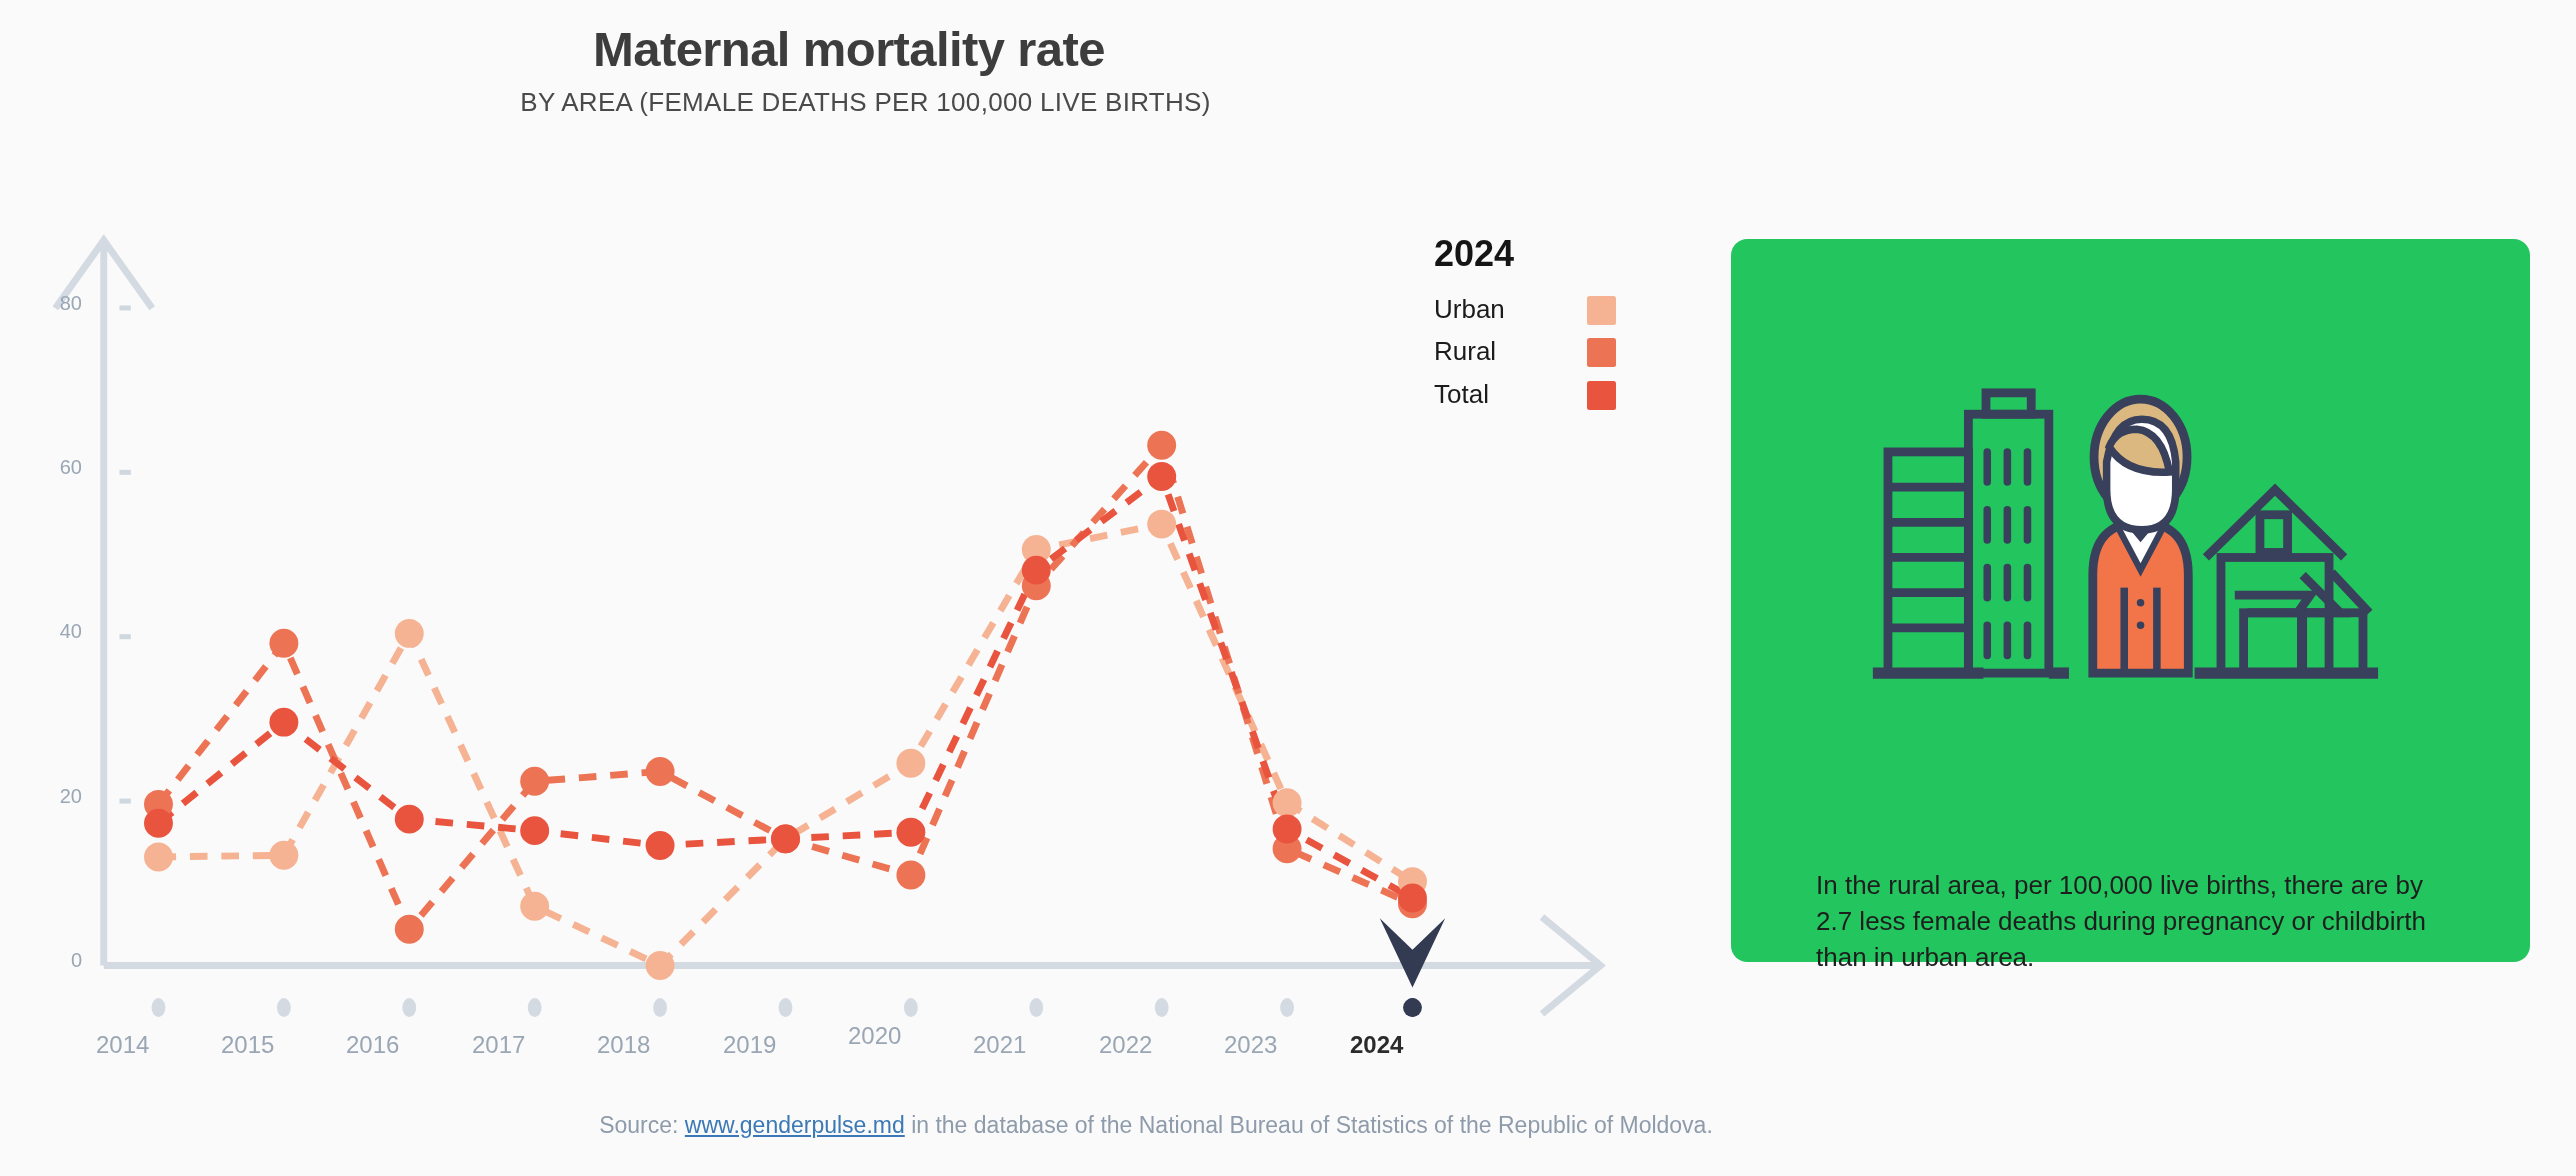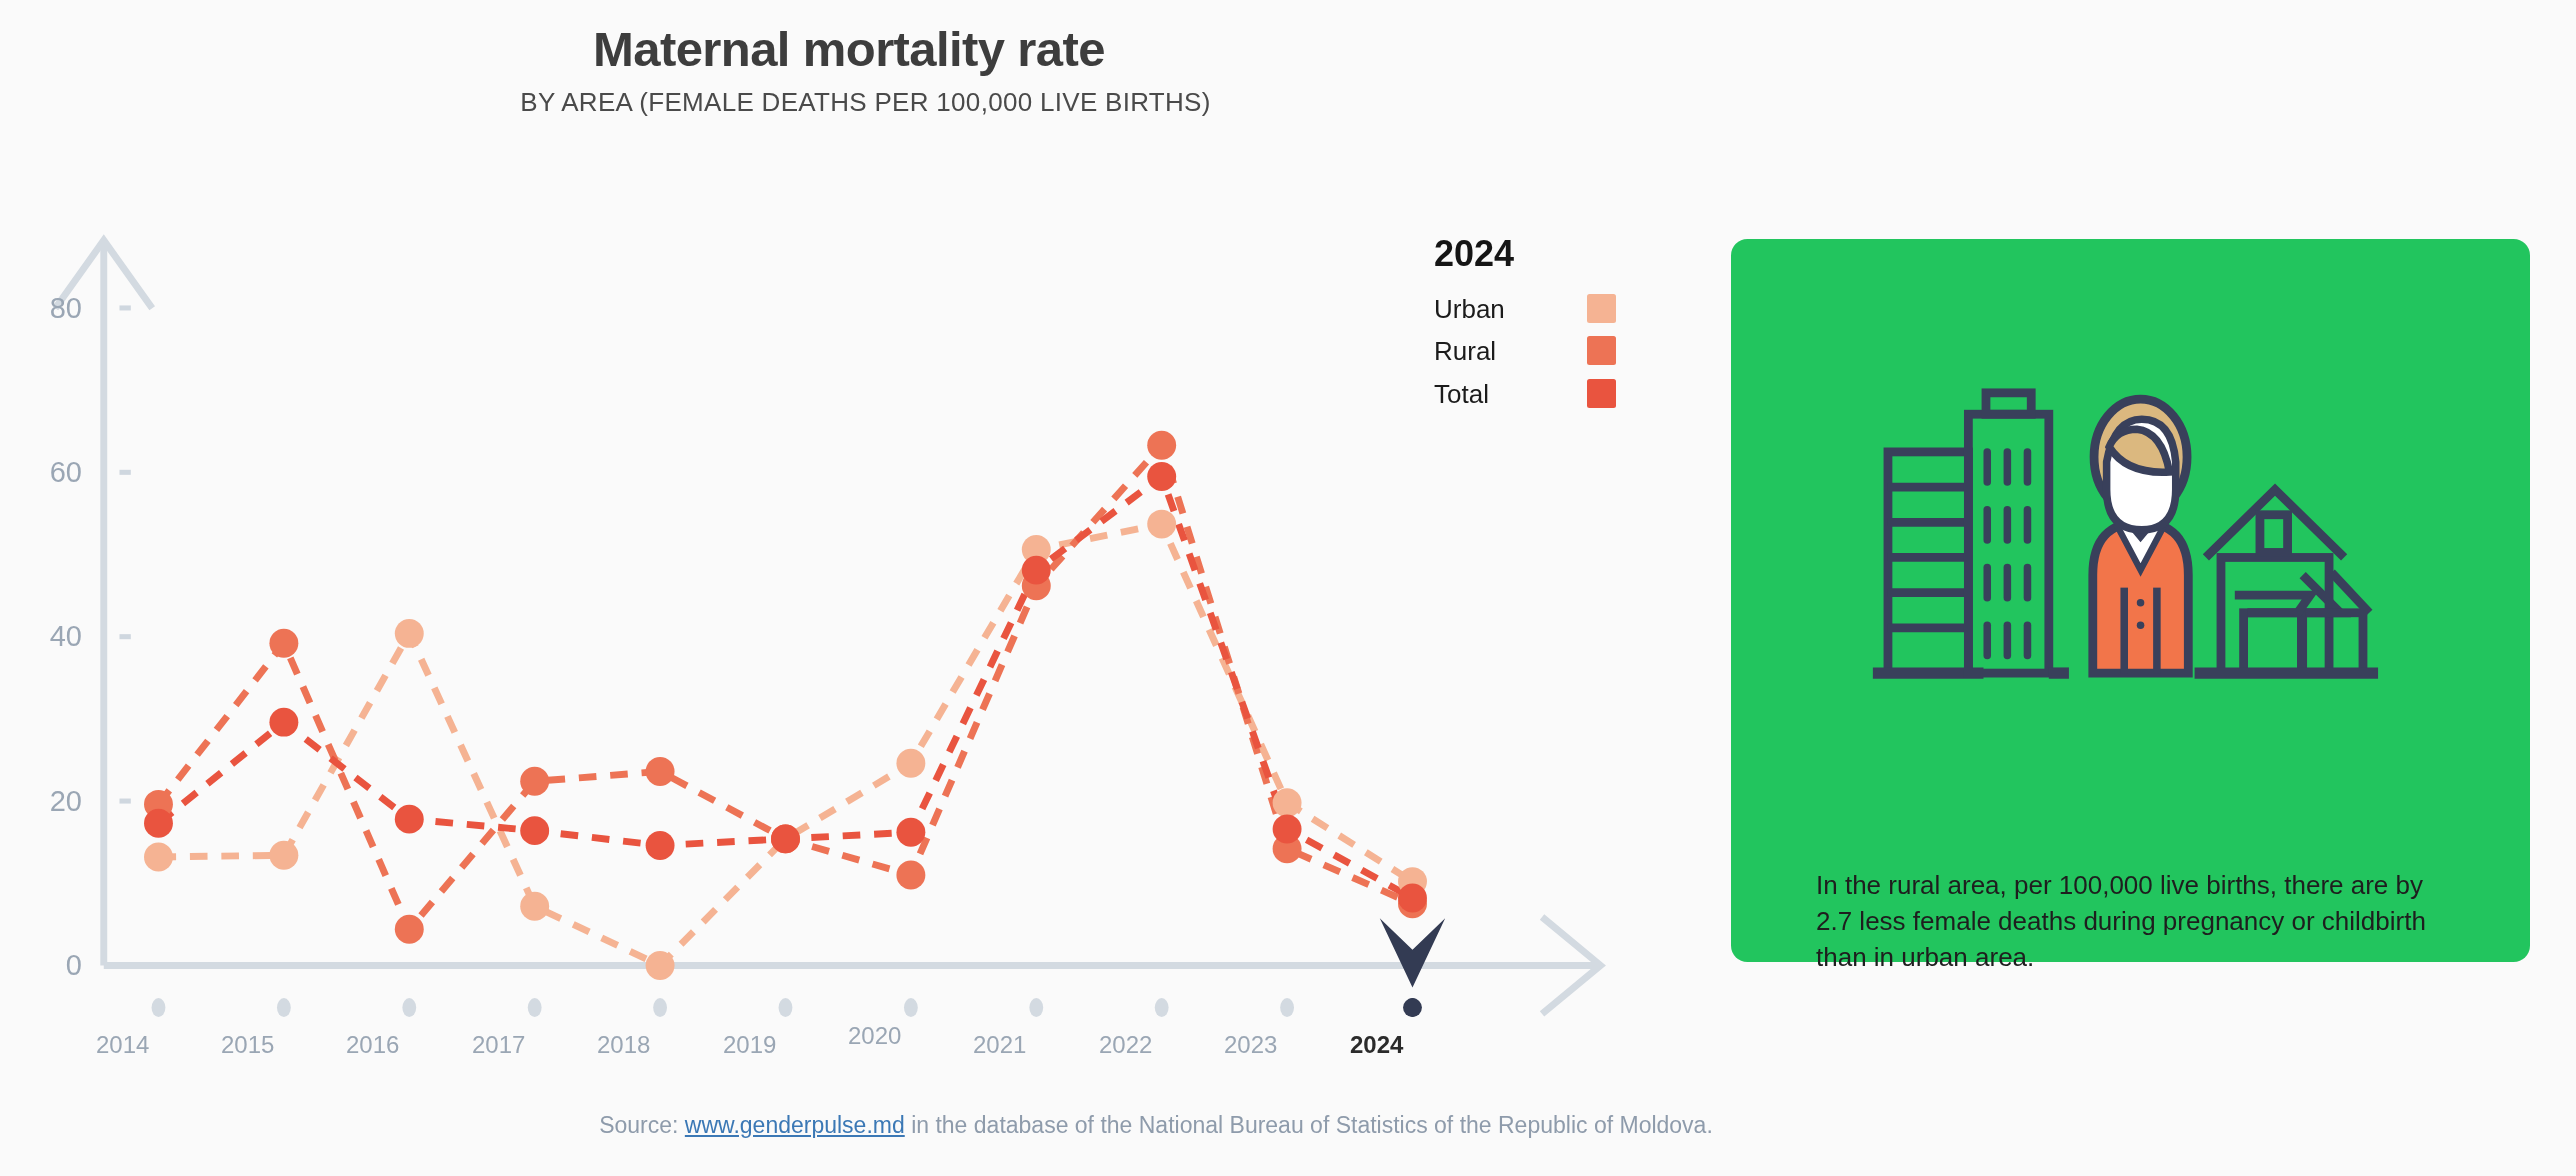--- a/index.html
+++ b/index.html
@@ -25,28 +25,28 @@
   
   #chart-area{position:absolute;left:0;top:0;width:1698px;height:1107px;}
   #plot-svg{position:absolute;left:0;top:0;}
   
   .xtick-label{
     position:absolute;font-size:24px;color:#9aa6b4;
     text-align:left;width:126px;
   }
   .xtick-label.current{color:#2b2b2b;font-weight:bold;}
   .ytick-label{
-    position:absolute;font-size:29px;color:#9aa6b4;
+    position:absolute;font-size:20px;color:#9aa6b4;
     text-align:right;width:57px;
   }
   
   #legend{position:absolute;left:1434px;top:233px;width:189px;}
   #legend-year{font-size:36px;font-weight:bold;color:#151515;margin-bottom:19px;}
   .legend-row{
-    display:flex;align-items:flex-start;justify-content:space-between;
+    display:flex;align-items:flex-end;justify-content:space-between;
     width:182px;margin-bottom:11.3px;gap:36px;
   }
   .legend-label{font-size:26px;color:#1b1b1b;}
   .legend-swatch{width:29px;height:29px;border-radius:2.5px;}
   
   #info-card{
     position:absolute;left:1731px;top:239px;width:799px;height:723px;
     background:#22c55e;border-radius:16.4px;
   }
   #info-illustration{position:absolute;left:129px;top:135px;}

